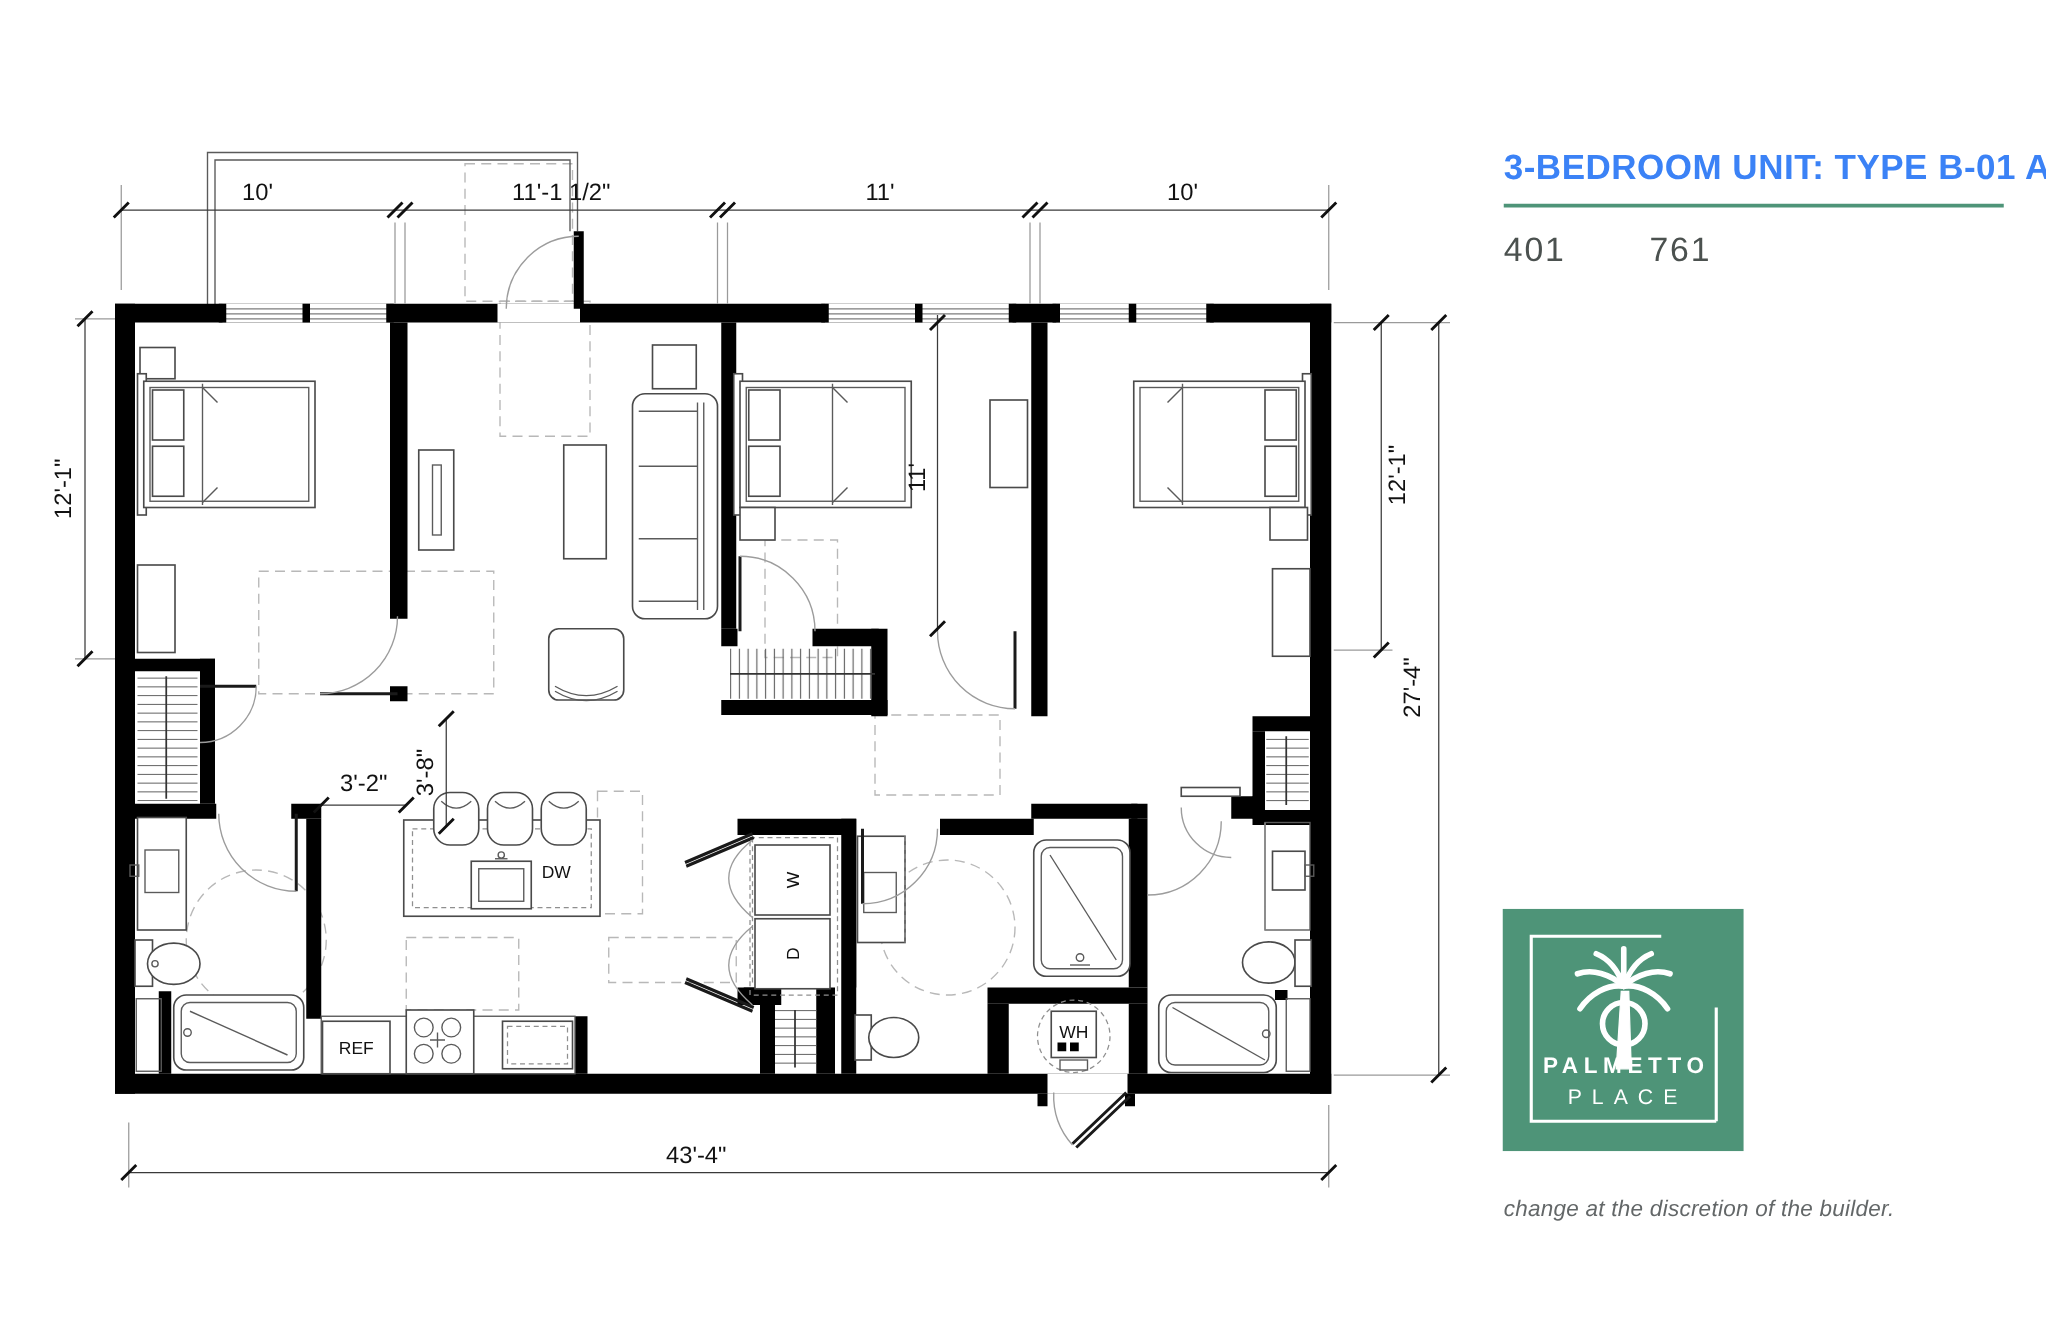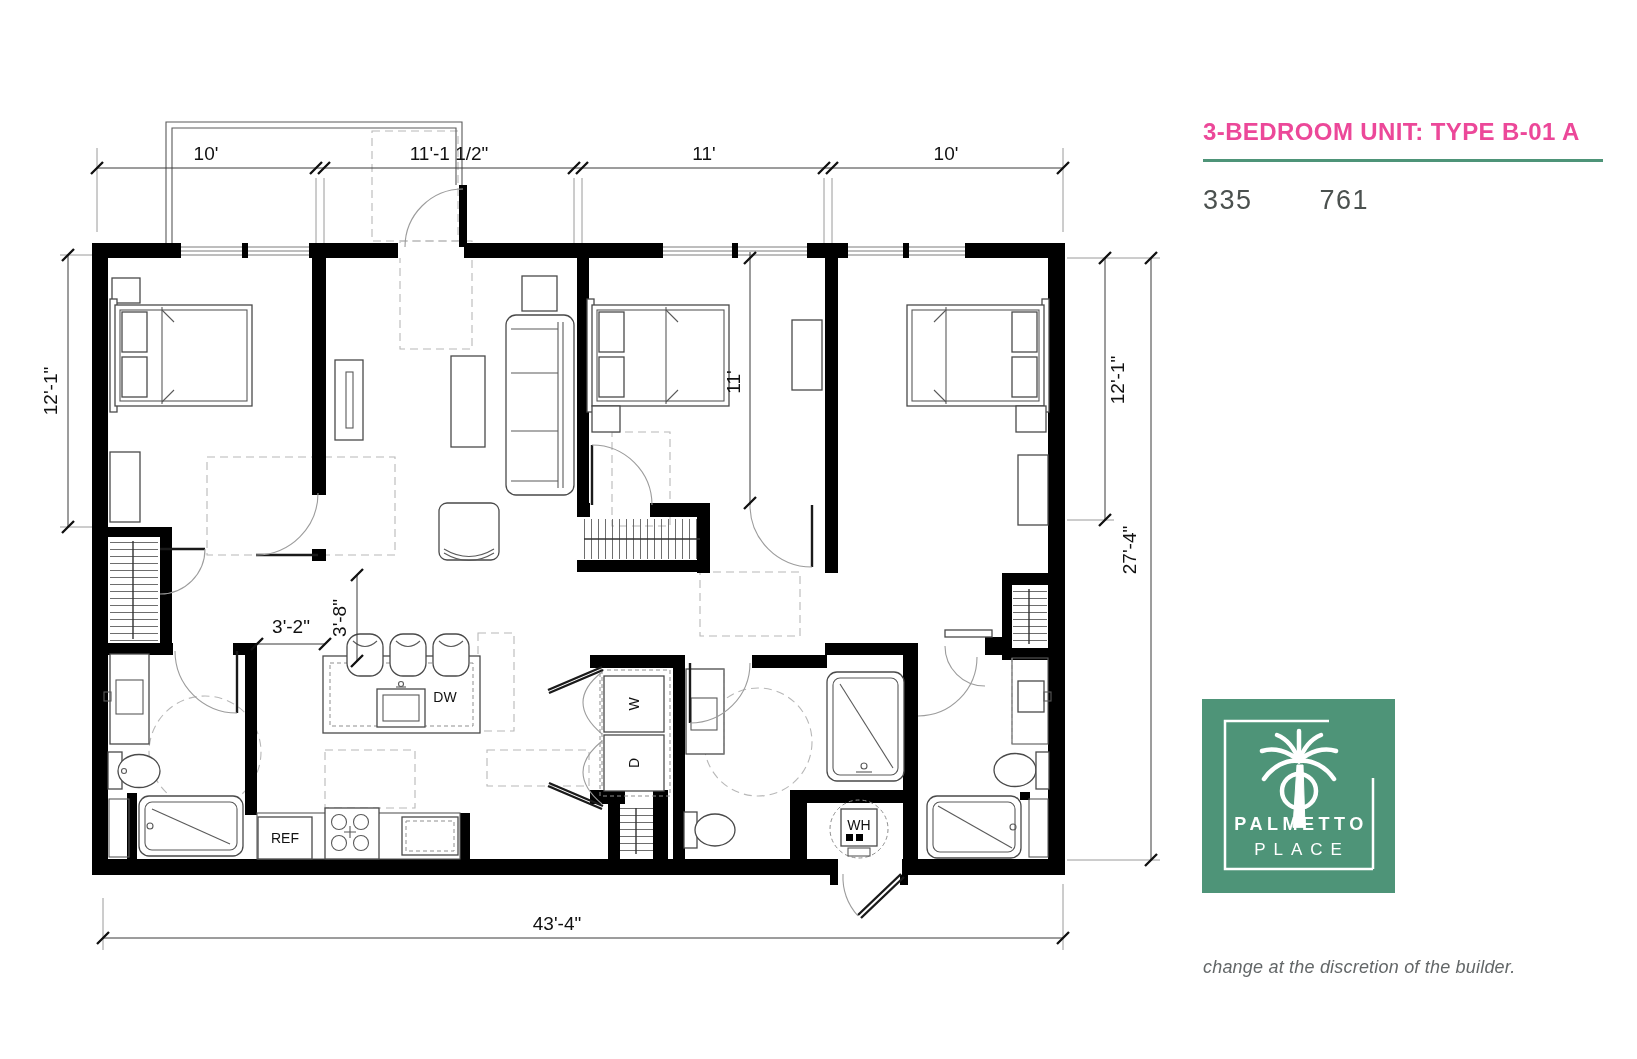--- a/index.html
+++ b/index.html
@@ -18,26 +18,26 @@
   .dash2{fill:none;stroke:#8f8f8f;stroke-width:1;stroke-dasharray:4 3;}
   .dim{stroke:#3a3a3a;stroke-width:1;fill:none;}
   .ext{stroke:#9a9a9a;stroke-width:1;fill:none;}
   .tick{stroke:#111;stroke-width:2.3;fill:none;}
   .dimtext{font-family:"Liberation Sans",sans-serif;font-size:19px;fill:#111;}
   .lbl{font-family:"Liberation Sans",sans-serif;font-size:14px;fill:#111;}
   .rod{stroke:#333;stroke-width:1.4;}
 
   .panel-title{
     position:absolute;left:1203px;top:118px;width:400px;
-    font-size:24px;font-weight:bold;color:#ec4899;letter-spacing:.4px;
+    font-size:28px;font-weight:bold;color:#3b82f6;letter-spacing:.4px;
     padding-bottom:13px;border-bottom:3px solid #4e9478;white-space:nowrap;
   }
   .unit-numbers{position:absolute;left:1203px;top:185px;font-size:27px;color:#4b514f;letter-spacing:1.5px;}
   .unit-numbers span{margin-right:58px;}
-  .logo{position:absolute;left:1202px;top:699px;width:193px;height:194px;}
+  .logo{position:absolute;left:1202px;top:727px;width:193px;height:194px;}
   .disclaimer{
     position:absolute;left:1203px;top:951px;font-size:18px;font-style:italic;
     color:#636768;line-height:32.5px;letter-spacing:.2px;
   }
 </style>
 </head>
 <body>
 
 <svg id="plan" width="1180" height="1059" viewBox="0 0 1180 1059" xmlns="http://www.w3.org/2000/svg">
   <defs>
@@ -372,21 +372,21 @@
     <text class="dimtext" x="557" y="930" text-anchor="middle">43'-4"</text>
     <text class="dimtext" x="740" y="382" text-anchor="middle" transform="rotate(-90 740 382)">11'</text>
     <text class="dimtext" x="291" y="633" text-anchor="middle">3'-2"</text>
     <text class="dimtext" x="346" y="618" text-anchor="middle" transform="rotate(-90 346 618)">3'-8"</text>
   </g>
 </svg>
 
 <div class="panel-title">3-BEDROOM UNIT: TYPE B-01 A</div>
 
 <div class="unit-numbers">
-  <span>335</span>
+  <span>401</span>
   <span>761</span>
 </div>
 
 <div class="logo">
   <svg width="193" height="194" viewBox="0 0 193 194" xmlns="http://www.w3.org/2000/svg">
     <rect width="193" height="194" fill="#4e9478"></rect>
     <g stroke="#fff" stroke-width="2.5" fill="none">
       <path d="M127,22 L23,22 L23,170 L171,170"></path>
       <path d="M171,79 L171,170"></path>
     </g>

